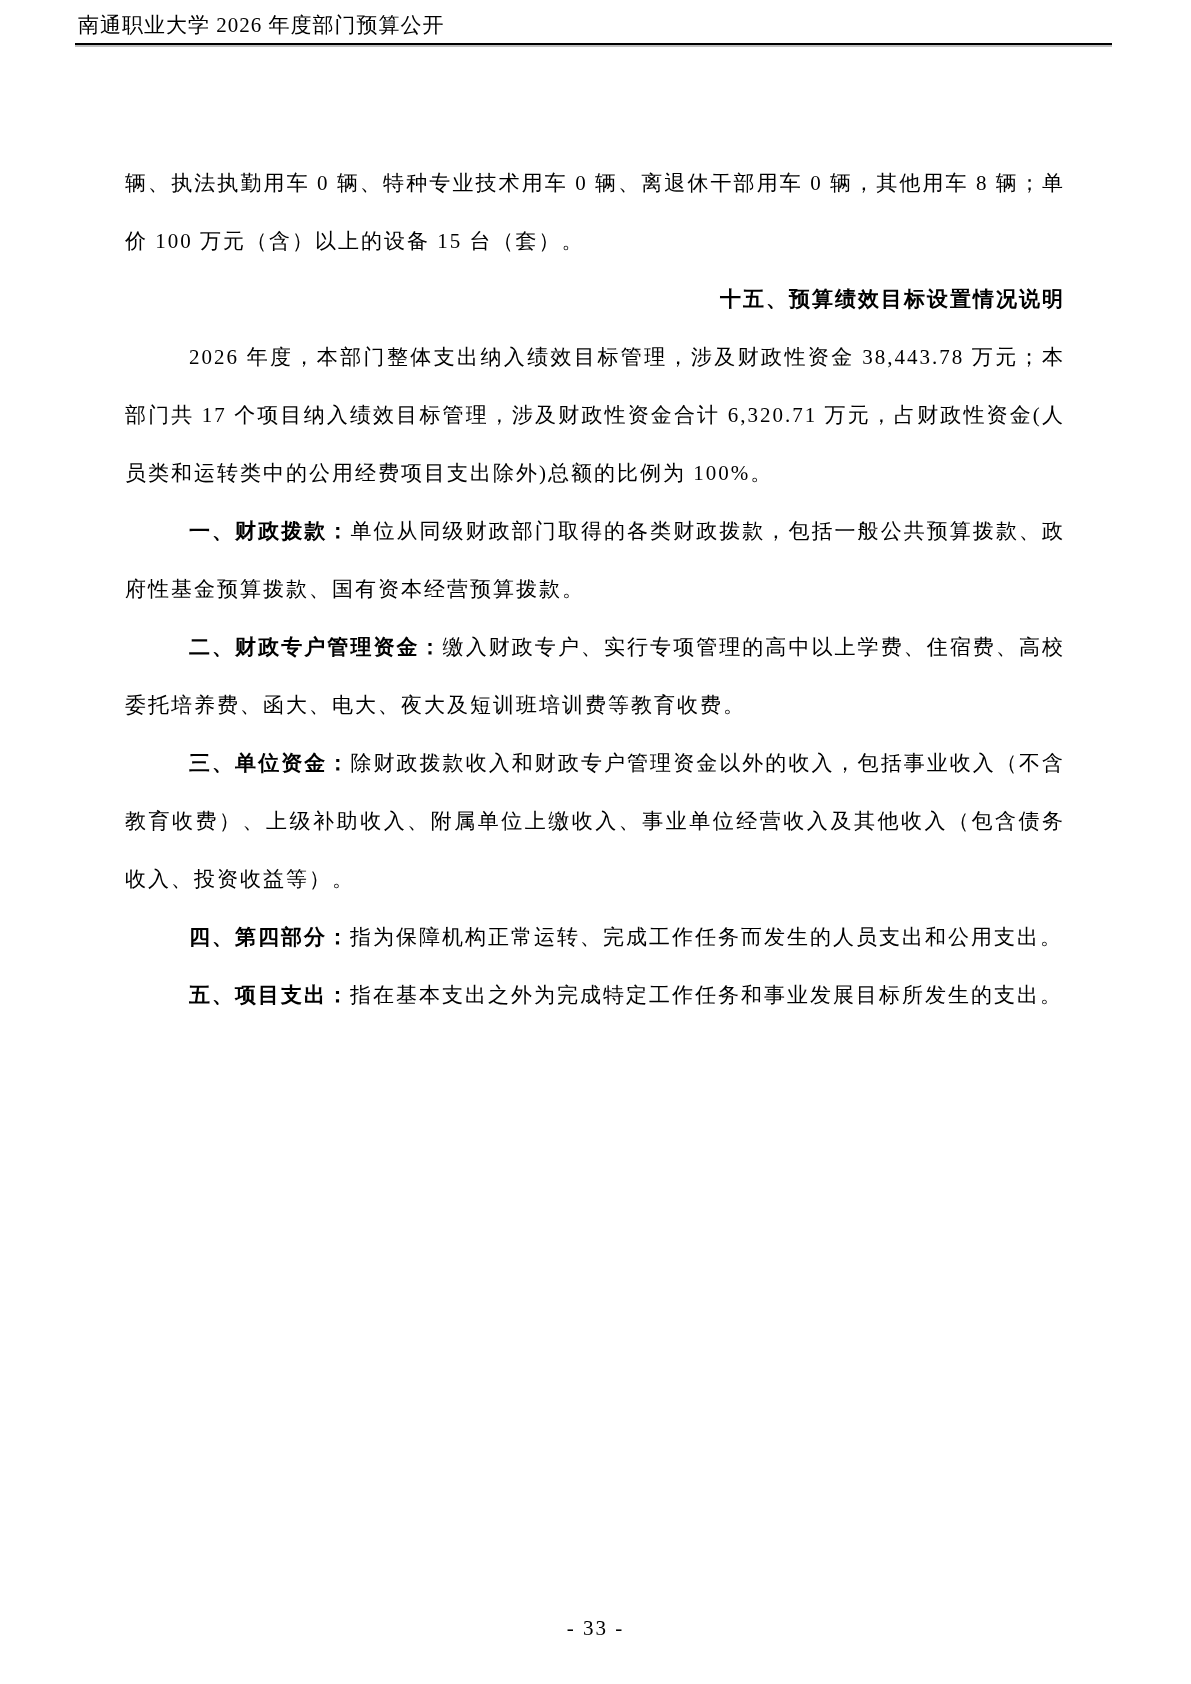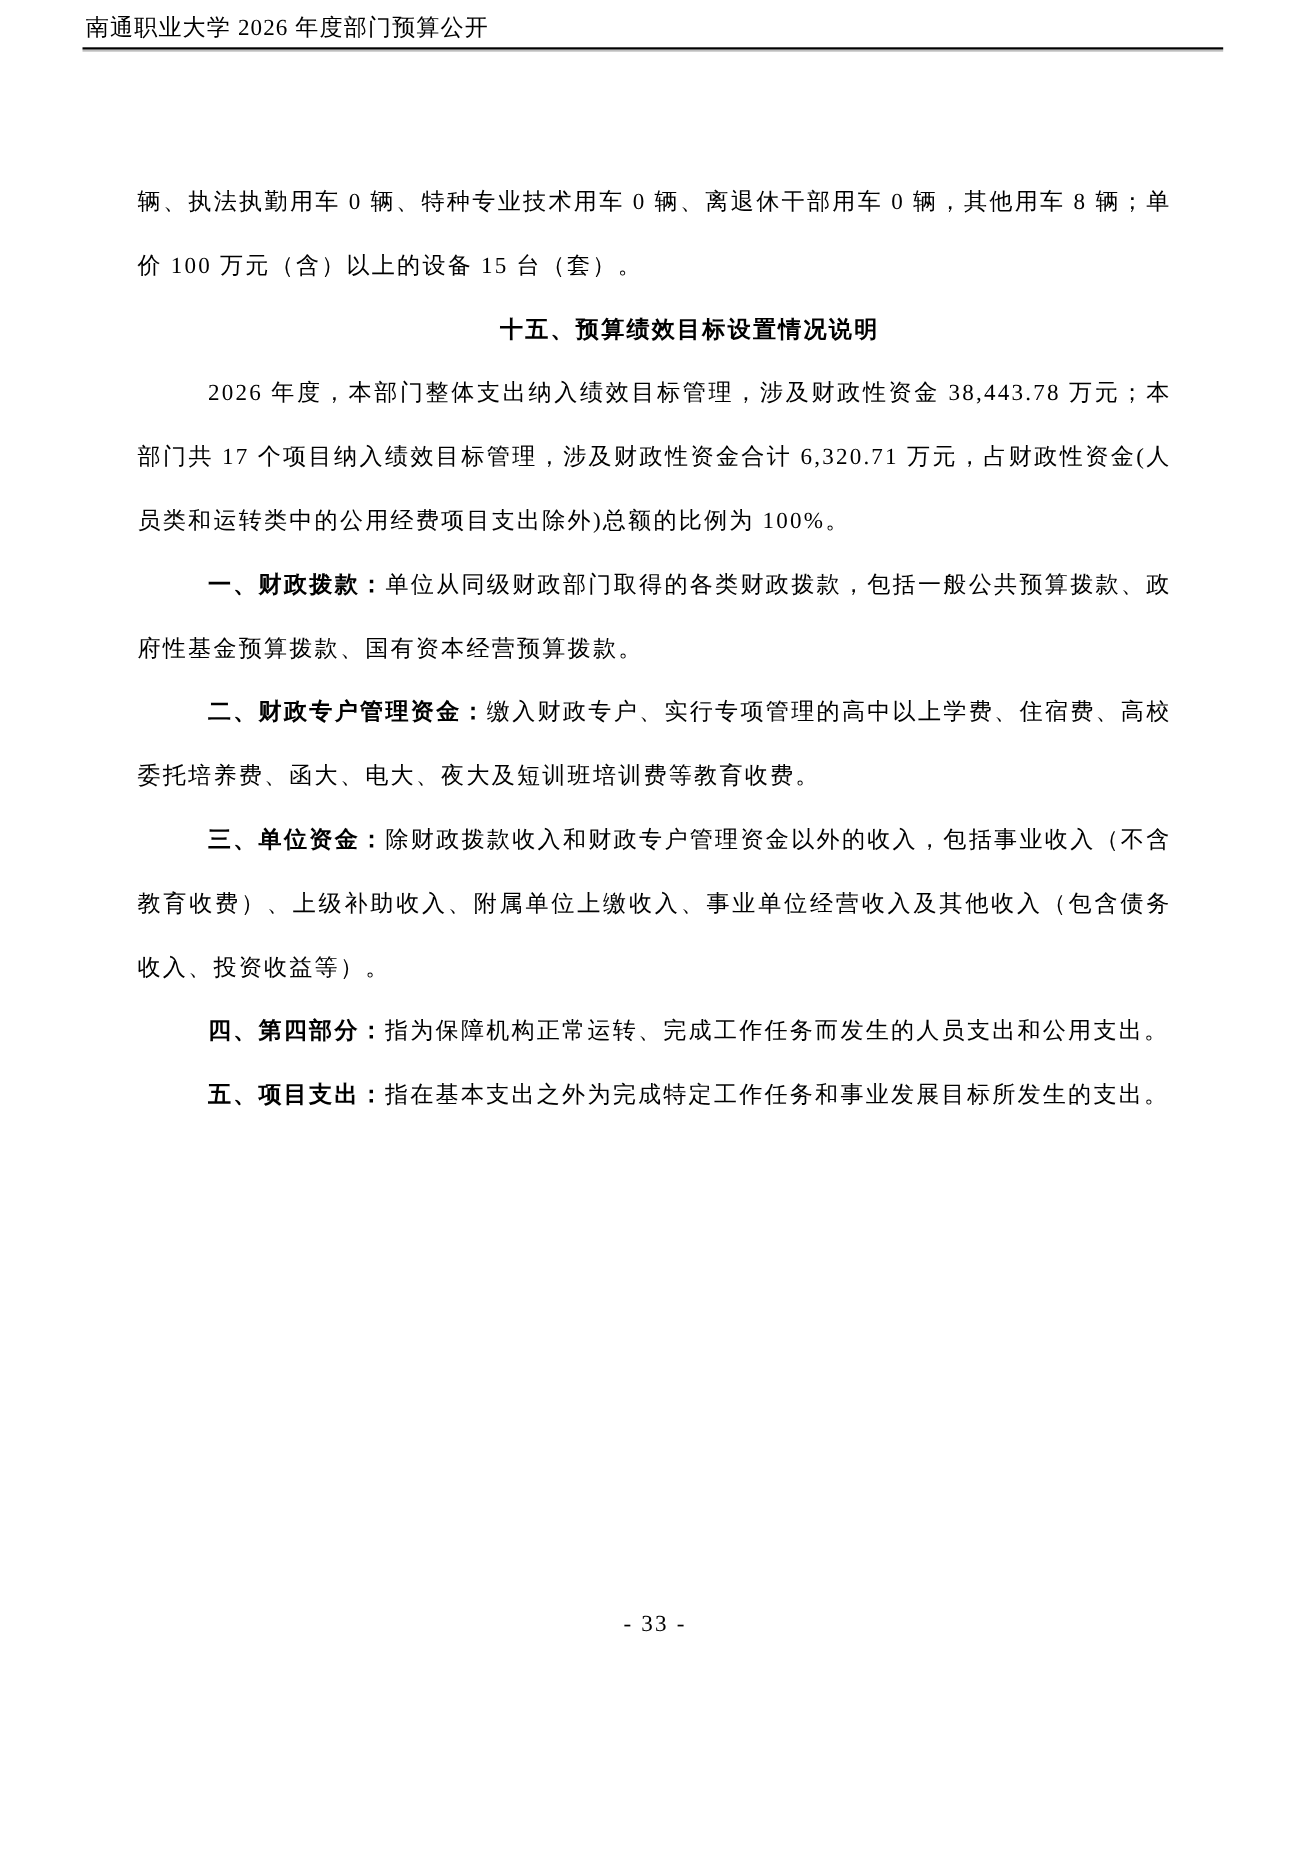--- a/index.html
+++ b/index.html
@@ -43,34 +43,34 @@
   .content p, .content h3 {
     margin: 0;
     font-size: 21px;
     line-height: 58px;
     letter-spacing: 2px;
     text-align: justify;
     text-justify: inter-character;
     font-weight: normal;
   }
   .content p.indent, .content h3 { text-indent: 64px; }
-  .content h3 { font-weight: 700; text-align: center; }
+  .content h3 { font-weight: 700; text-align: right; }
   .content h2 {
     margin: 0 0 10px 0;
     font-size: 34px;
     line-height: 58px;
     letter-spacing: 3px;
     text-align: center;
     font-weight: 700;
   }
   .lead { font-weight: 700; }
   
   .page-footer {
     position: absolute;
-    top: 1464px;
+    top: 1616px;
     left: 0;
     width: 100%;
     text-align: center;
     font-size: 21px;
     letter-spacing: 2px;
     color: #000;
   }
 </style>
 </head>
 <body>

